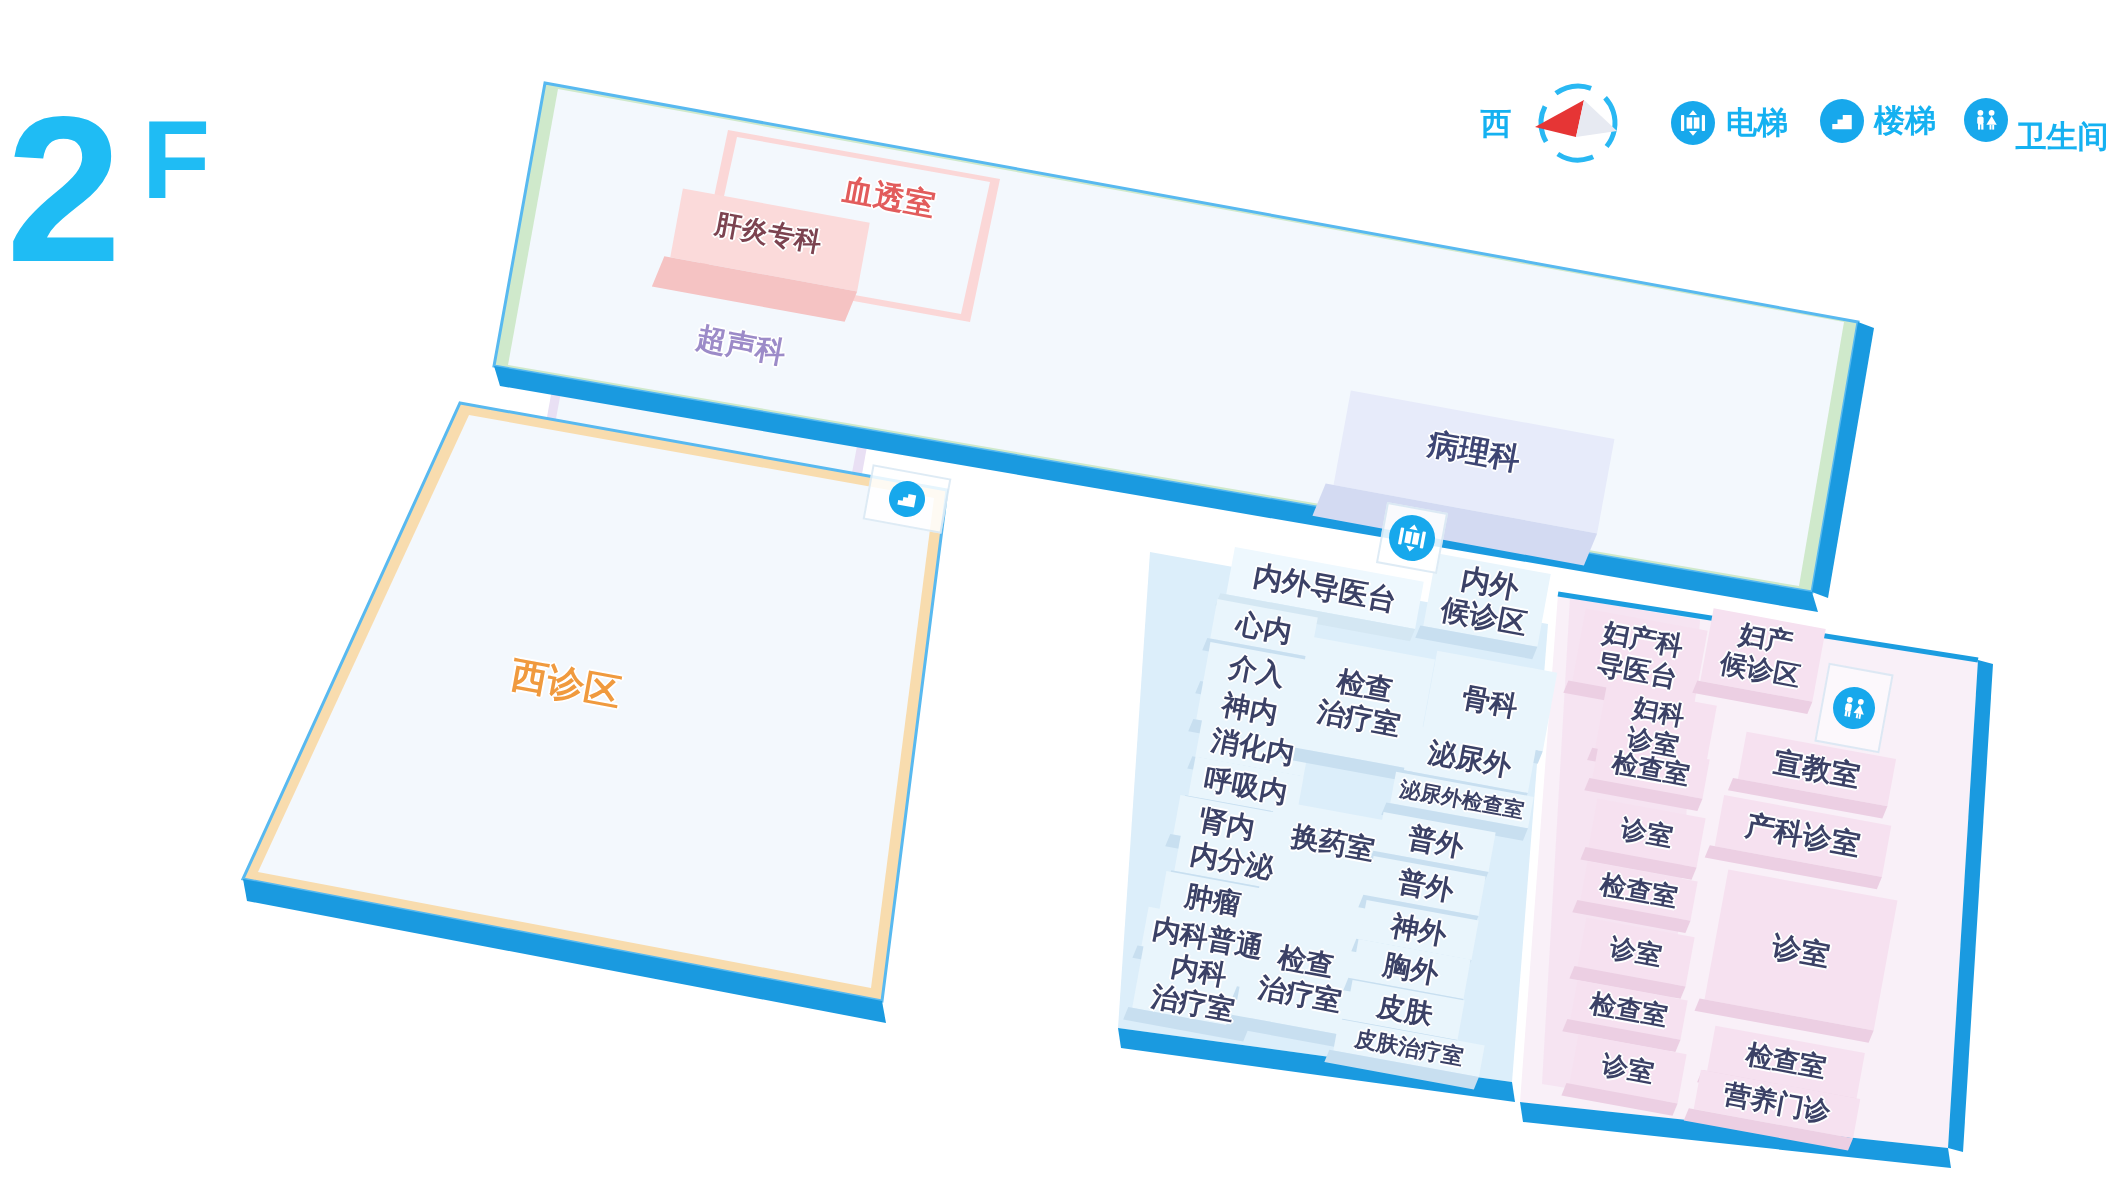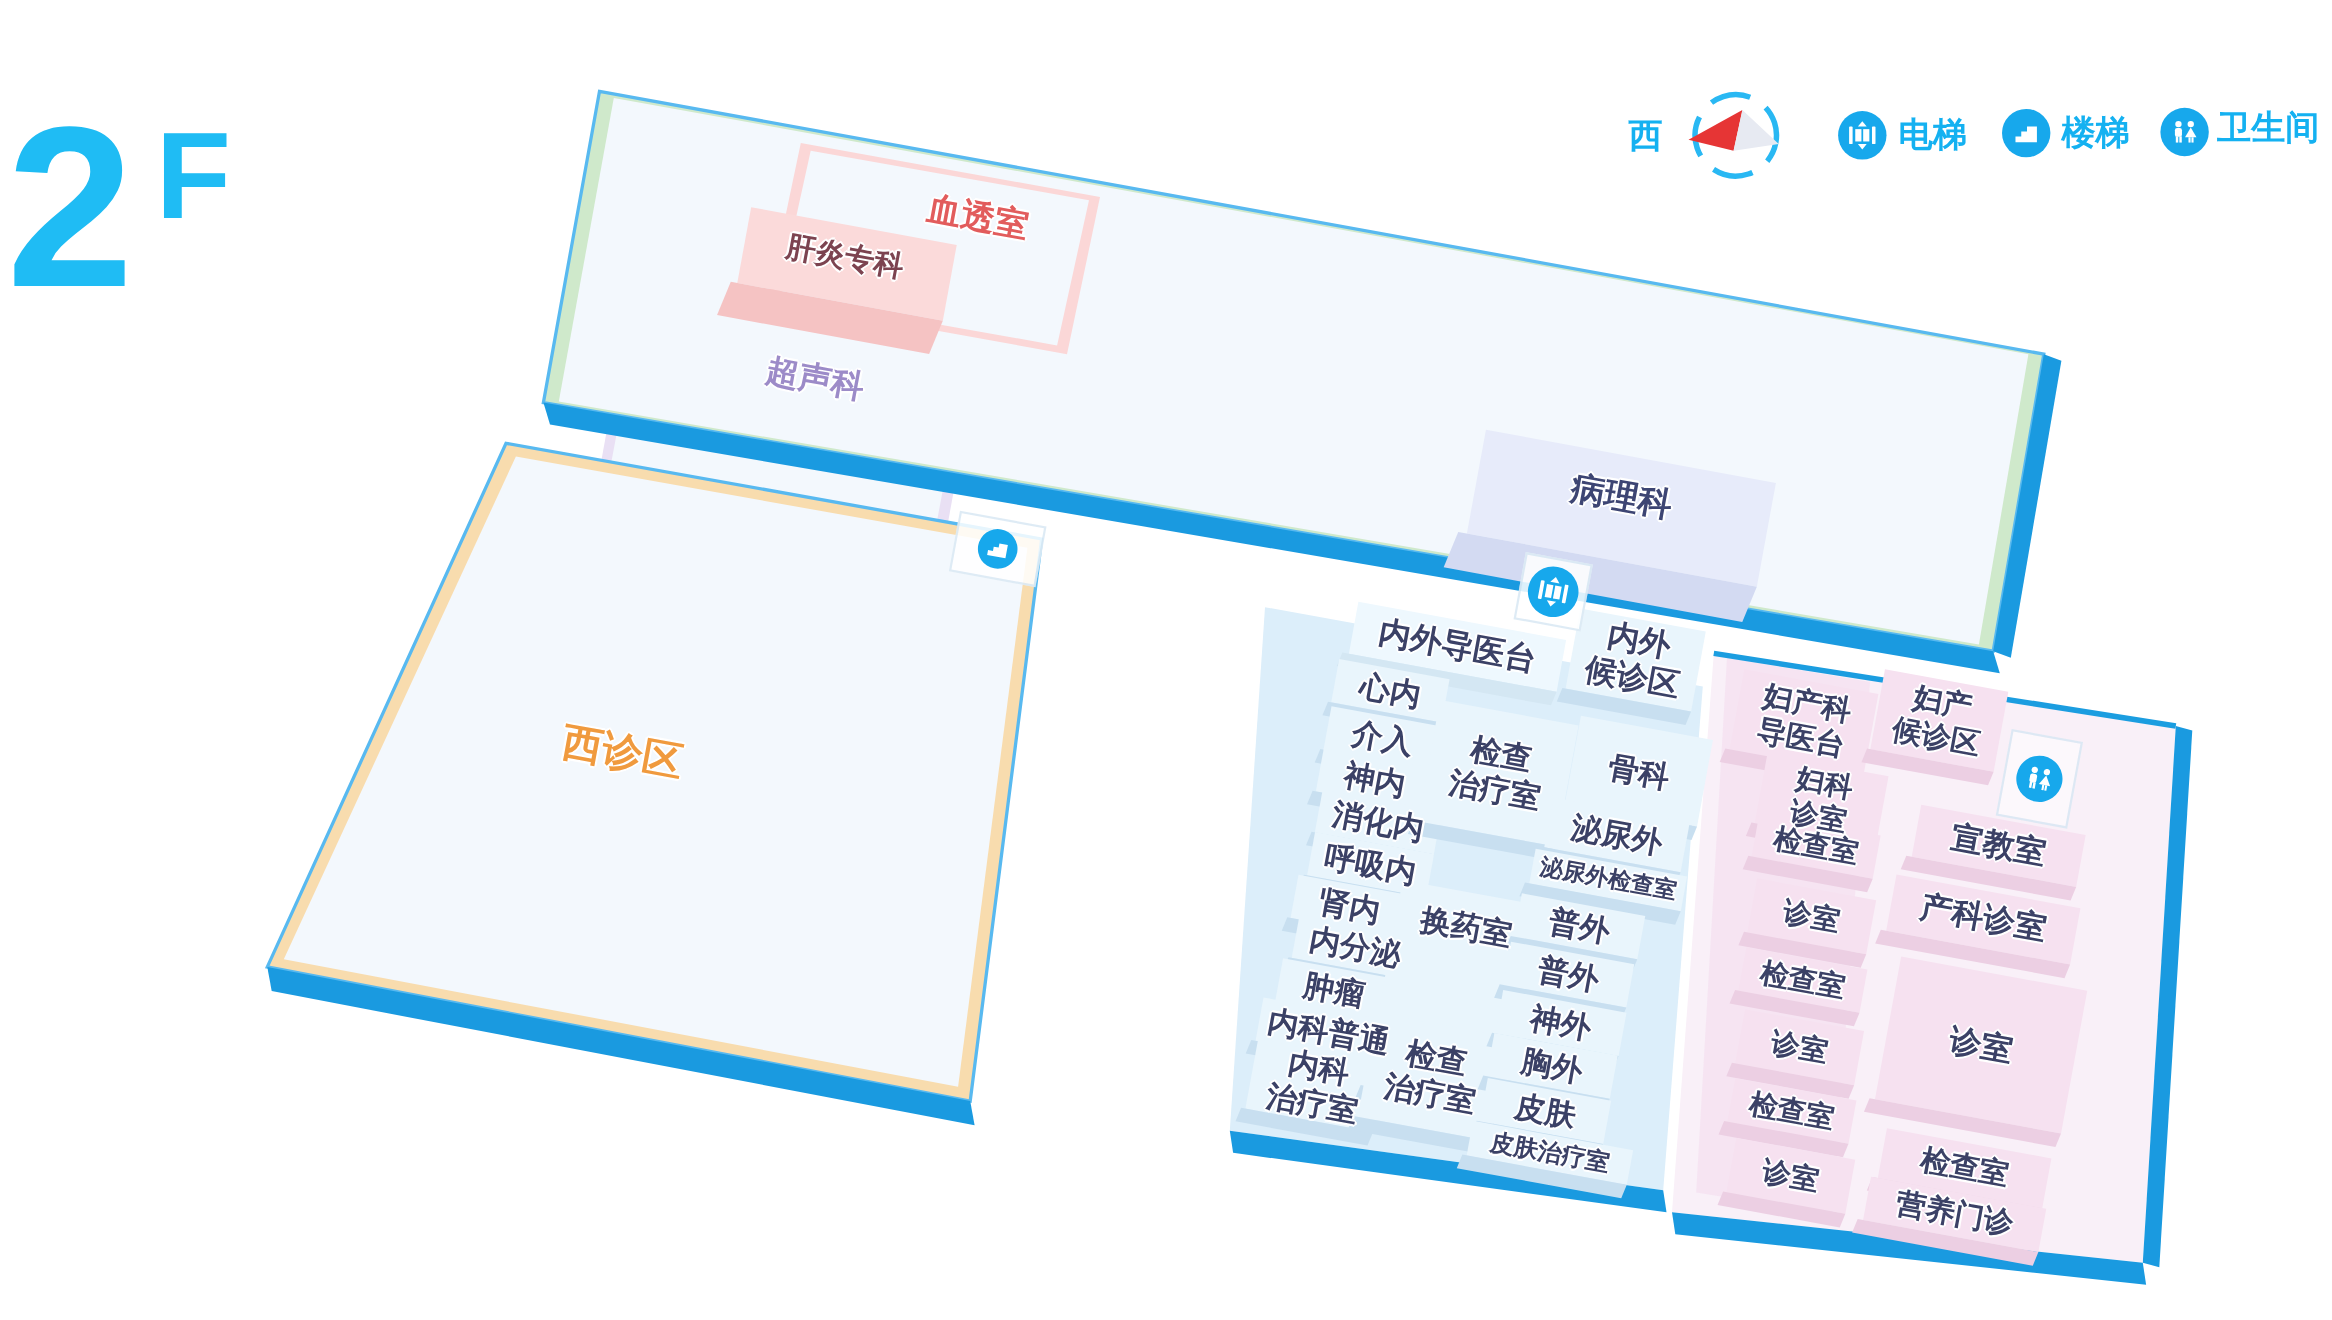--- a/index.html
+++ b/index.html
@@ -244,15 +244,15 @@
       <circle cx="-7" cy="-9" r="3.6"></circle>
         <rect x="-11" y="-4.5" width="8" height="10" rx="2.5"></rect>
       <rect x="-10" y="5" width="2.8" height="7"></rect>
         <rect x="-6" y="5" width="2.8" height="7"></rect>
       <circle cx="7" cy="-9" r="3.6"></circle>
         <polygon points="7,-5 13.5,6 0.5,6"></polygon>
       <rect x="4.4" y="6" width="2.4" height="6"></rect>
         <rect x="7.8" y="6" width="2.4" height="6"></rect>
     </svg>
   </span>
-  <div class="hlabel" style="left:2062px;top:116px">卫生间</div>
+  <div class="hlabel" style="left:2062px;top:137px">卫生间</div>
 
 </div>
 
 </body></html>

